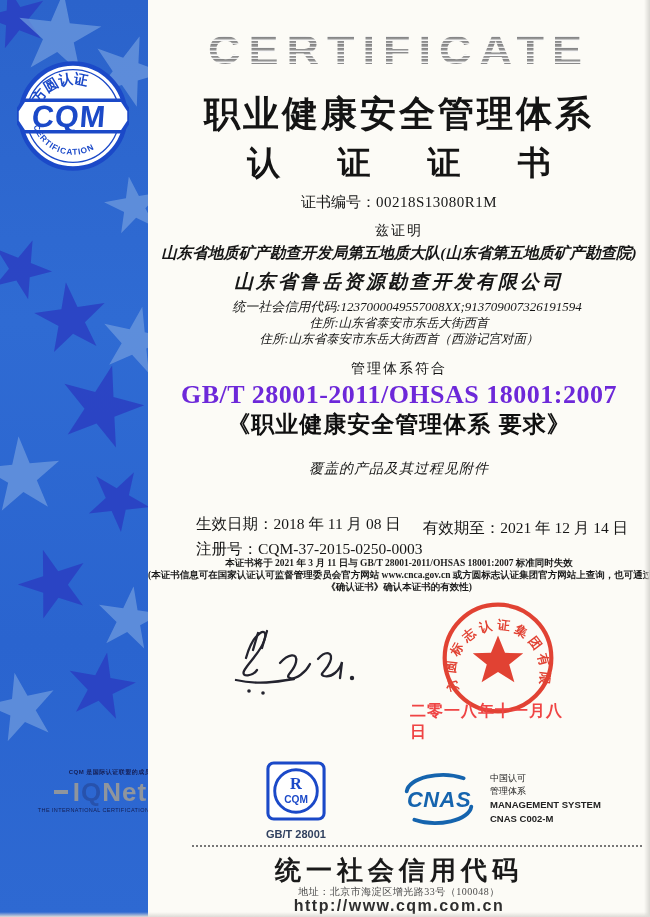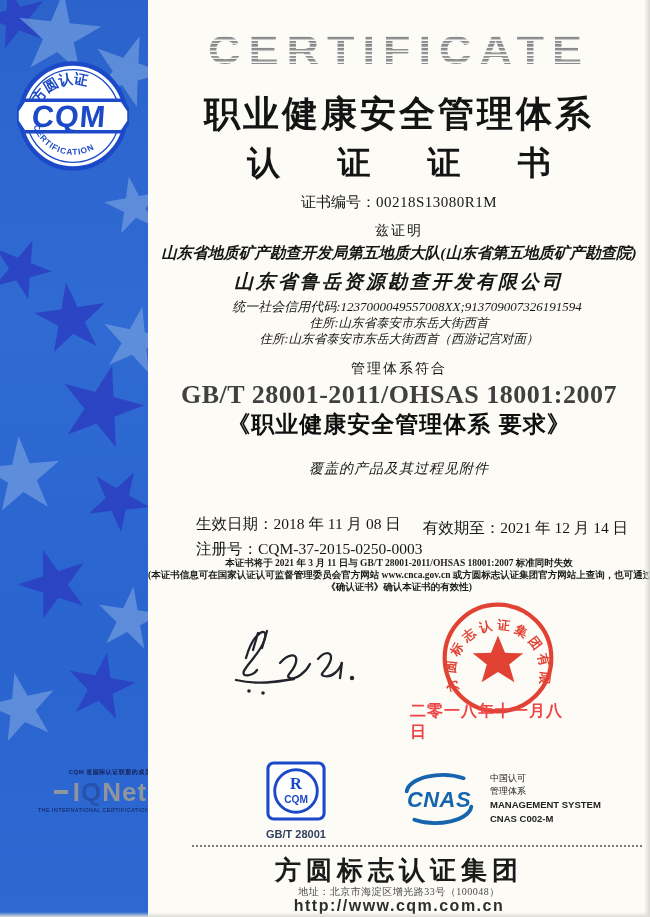--- a/index.html
+++ b/index.html
@@ -47,21 +47,21 @@
   .certno{top:193px;font-size:15px;}
   .certno .num{font-family:"Liberation Serif",serif;letter-spacing:.5px;}
   .attest{top:222px;font-size:14px;letter-spacing:2px;}
   .company1{top:243px;font-size:15.5px;font-weight:600;font-style:italic;}
   .company2{top:269px;font-size:19px;font-weight:600;font-style:italic;letter-spacing:3px;}
   .credit{top:298px;font-size:13px;font-style:italic;padding-left:8px;}
   .addr1{top:315px;font-size:12.5px;font-style:italic;}
   .addr2{top:331px;font-size:12.5px;font-style:italic;}
   .conform{top:360px;font-size:14px;letter-spacing:2px;}
   .standard{top:380px;font-family:"Liberation Serif",serif;font-weight:bold;font-size:26px;
-        letter-spacing:.5px;color:#404040;}
+        letter-spacing:.5px;color:#6d28d9;}
   .stdname{top:409px;font-family:"Liberation Sans",sans-serif;font-weight:900;font-size:23px;
         letter-spacing:1px;color:#101010;}
   .coverage{top:460px;font-size:14px;font-style:italic;letter-spacing:1px;}
 
   .dates-row{position:absolute;top:514px;left:48px;width:432px;display:flex;
         justify-content:space-between;font-size:15.5px;white-space:nowrap;}
   .dates-row .right{margin-top:4px;}
   .reg-row{position:absolute;top:539px;left:48px;font-size:15.5px;white-space:nowrap;}
   .note{font-weight:600;color:#1b1b1b;}
   .note1{top:557px;font-size:9.5px;}
@@ -218,20 +218,20 @@
       <text x="75" y="63" text-anchor="middle" font-family="Liberation Sans, sans-serif" font-weight="900" font-style="italic" font-size="40" letter-spacing="1" fill="#1564ae">CNAS</text>
     </svg>
     <div class="cnas-text">
       <div>中国认可</div>
       <div>管理体系</div>
       <div class="b">MANAGEMENT SYSTEM</div>
       <div class="b">CNAS C002-M</div>
     </div>
 
     <div class="fsep"></div>
-    <div class="cline issuer">方圆标志认证集团</div>
+    <div class="cline issuer">统一社会信用代码</div>
     <div class="cline iaddr">地址：北京市海淀区增光路33号（100048）</div>
     <div class="cline iweb">http://www.cqm.com.cn</div>
   </div>
 
   <div class="edge-r"></div>
   <div class="edge-b"></div>
 </div>
 
 </body></html>

